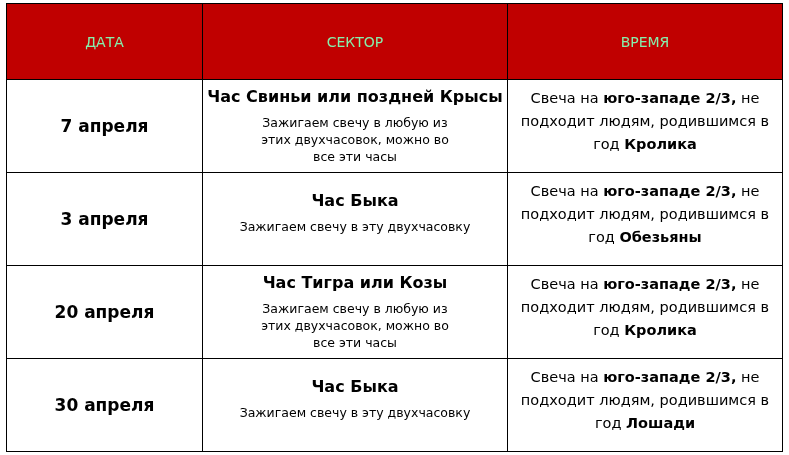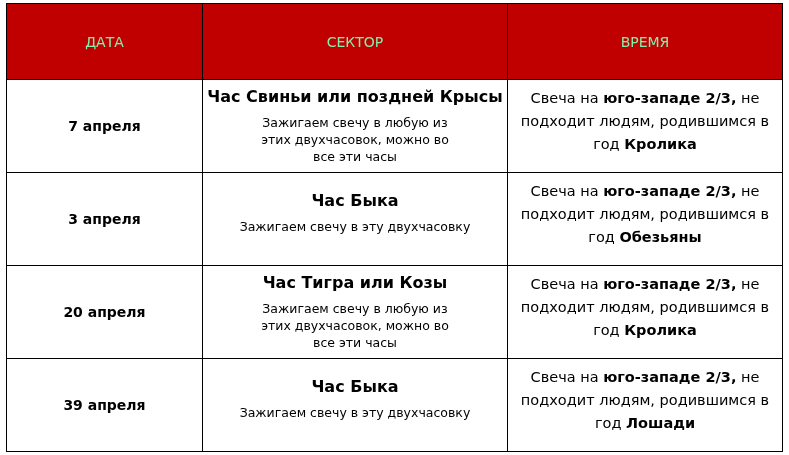--- a/index.html
+++ b/index.html
@@ -2,21 +2,21 @@
 <html><head>
 <meta charset="utf-8">
 <style>
   html, body { margin:0; padding:0; background:#ffffff; }
   body { width:789px; height:455px; position:relative; overflow:hidden;
          font-family: "DejaVu Sans", "Liberation Sans", sans-serif; color:#000; }
   table { position:absolute; left:6px; top:3px; border-collapse:collapse; table-layout:fixed; }
   td, th { border:1.5px solid #000; padding:0; text-align:center; vertical-align:middle; }
   th { background:#c00000; color:#86efac; font-weight:normal; font-size:14px; height:75px; }
   td { height:92px; }
-  .date { font-weight:bold; font-size:14px; }
+  .date { font-weight:bold; font-size:17px; }
   .time-title { font-weight:bold; font-size:16px; line-height:18px; }
   .time-desc { font-size:12.5px; line-height:17px;margin-top:8px; }
   .sector { font-size:14.5px; line-height:23px; padding:0 4px; }
   .sector b { font-weight:bold; }
 </style>
 </head>
 <body>
 
 <table>
   <colgroup>
@@ -51,21 +51,21 @@
     </tr>
     <tr>
       <td class="date">20 апреля</td>
       <td>
         <div class="time-title">Час Тигра или Козы</div>
         <div class="time-desc" style="padding:0 50px;">Зажигаем свечу в любую из этих двухчасовок, можно во все эти часы</div>
       </td>
       <td class="sector"><span>Свеча на </span><b>юго-западе 2/3,</b><span> не подходит людям, родившимся в год </span><b>Кролика</b><div style="height:10px"></div></td>
     </tr>
     <tr>
-      <td class="date">39 апреля</td>
+      <td class="date">30 апреля</td>
       <td>
         <div class="time-title">Час Быка</div>
         <div class="time-desc">Зажигаем свечу в эту двухчасовку</div>
         <div style="height:12px"></div>
       </td>
       <td class="sector"><span>Свеча на </span><b>юго-западе 2/3,</b><span> не подходит людям, родившимся в год </span><b>Лошади</b><div style="height:10px"></div></td>
     </tr>
   </tbody>
 </table>
 

